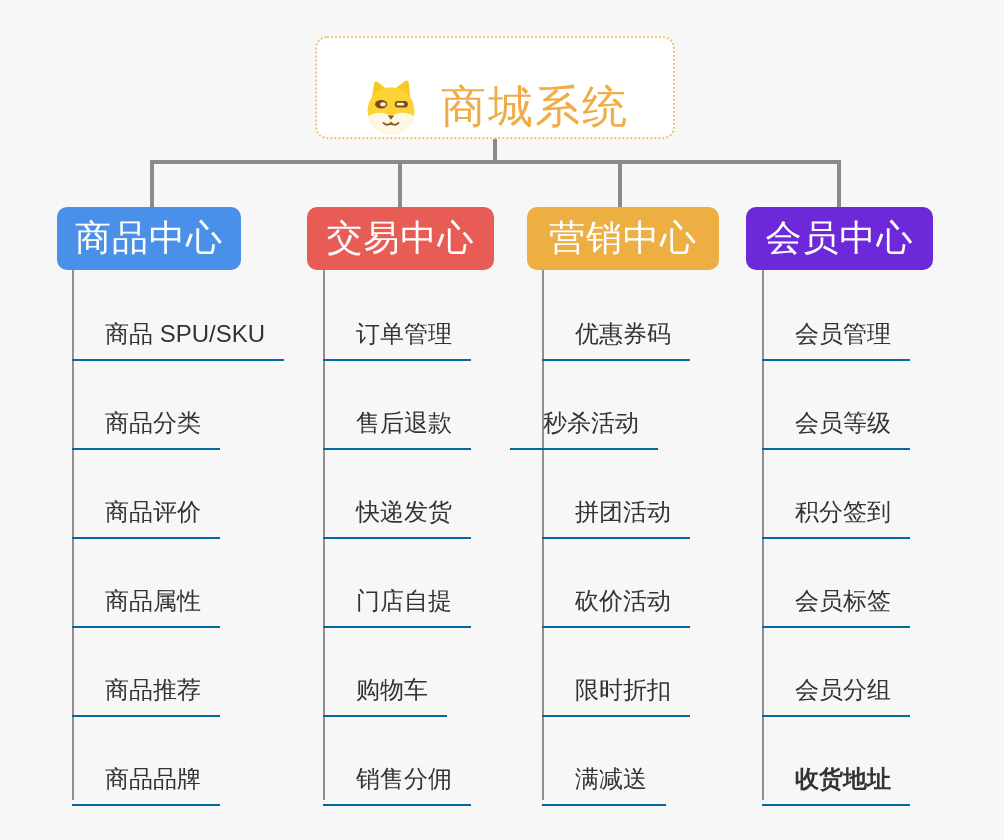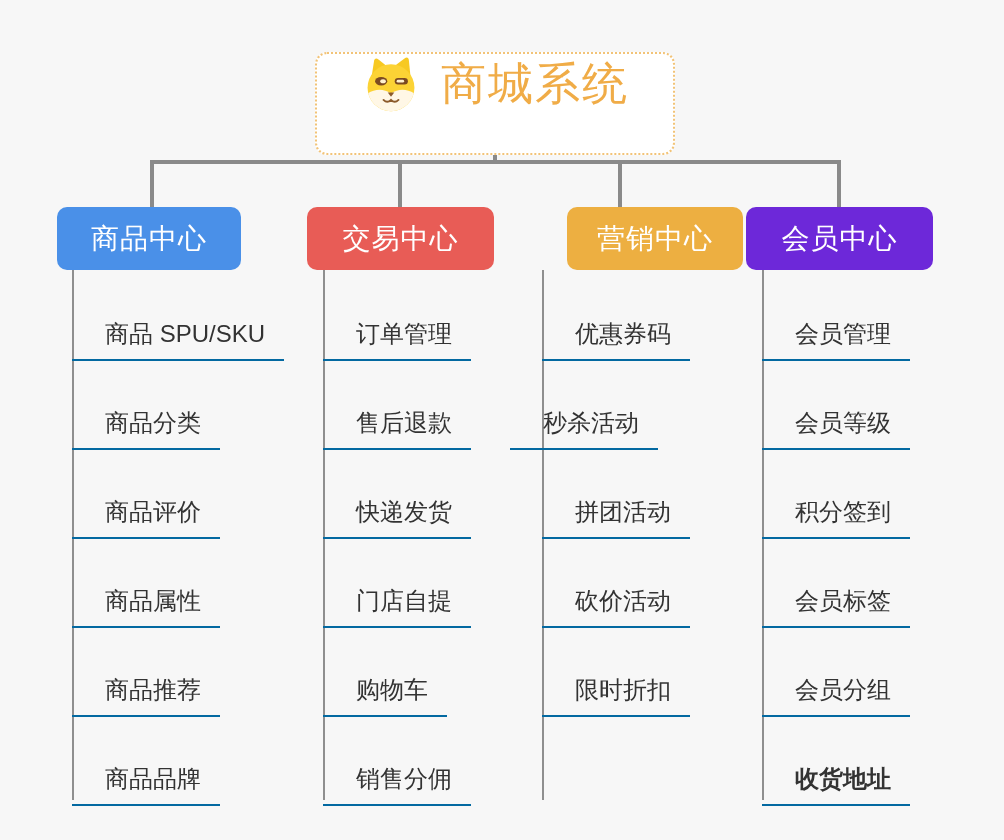--- a/index.html
+++ b/index.html
@@ -8,44 +8,44 @@
     position:relative;
     width:1004px;height:840px;
     background:#f7f7f7;
     overflow:hidden;
   }
   .connector-svg{position:absolute;left:0;top:0;z-index:0;}
   .tree-line{fill:none;stroke:#8A8A8A;stroke-width:4;}
   .spine-line{fill:none;stroke:#8F8F8F;stroke-width:2;}
 
   .root-node{
-    position:absolute;left:315px;top:52px;width:360px;height:103px;
+    position:absolute;left:315px;top:36px;width:360px;height:103px;
     background:#ffffff;
     border:2px dotted #F2C377;
     border-radius:12px;
     box-sizing:border-box;
-    display:flex;align-items:flex-start;justify-content:center;gap:20px;
+    display:flex;align-items:flex-end;justify-content:center;gap:20px;
     z-index:2;
   }
   .root-title{
     color:#F0AC47;
     font-size:45px;
     letter-spacing:2px;
     white-space:nowrap;
   }
   .branch-box{
     position:absolute;top:207px;height:63px;
     border-radius:10px;
     display:flex;align-items:center;justify-content:center;
-    color:#ffffff;font-size:28px;letter-spacing:1px;
+    color:#ffffff;font-size:36px;letter-spacing:1px;
     z-index:2;
   }
   .branch-0{left:57px;width:184px;}
   .branch-1{left:307px;width:187px;}
-  .branch-2{left:527px;width:176px;margin-left:40px;}
+  .branch-2{left:527px;width:192px;}
   .branch-3{left:746px;width:187px;}
 
   .leaf-node{
     position:absolute;
     display:inline-block;
     white-space:nowrap;
     font-size:24px;color:#333333;
     padding:0 19px 9px 33px;
     border-bottom:2px solid #0369a1;
     z-index:2;
@@ -113,20 +113,21 @@
   <div class="leaf-node" style="left:323px;top:496px;">快递发货</div>
   <div class="leaf-node" style="left:323px;top:585px;">门店自提</div>
   <div class="leaf-node" style="left:323px;top:674px;">购物车</div>
   <div class="leaf-node" style="left:323px;top:763px;">销售分佣</div>
 
   <div class="leaf-node" style="left:542px;top:318px;">优惠券码</div>
   <div class="leaf-node" style="left:510px;top:407px;">秒杀活动</div>
   <div class="leaf-node" style="left:542px;top:496px;">拼团活动</div>
   <div class="leaf-node" style="left:542px;top:585px;">砍价活动</div>
   <div class="leaf-node" style="left:542px;top:674px;">限时折扣</div>
+  <div class="leaf-node" style="left:542px;top:763px;">满减送</div>
 
   <div class="leaf-node" style="left:762px;top:318px;">会员管理</div>
   <div class="leaf-node" style="left:762px;top:407px;">会员等级</div>
   <div class="leaf-node" style="left:762px;top:496px;">积分签到</div>
   <div class="leaf-node" style="left:762px;top:585px;">会员标签</div>
   <div class="leaf-node" style="left:762px;top:674px;">会员分组</div>
   <div class="leaf-node" style="left:762px;top:763px;font-weight:bold;">收货地址</div>
 
 </div>
 

